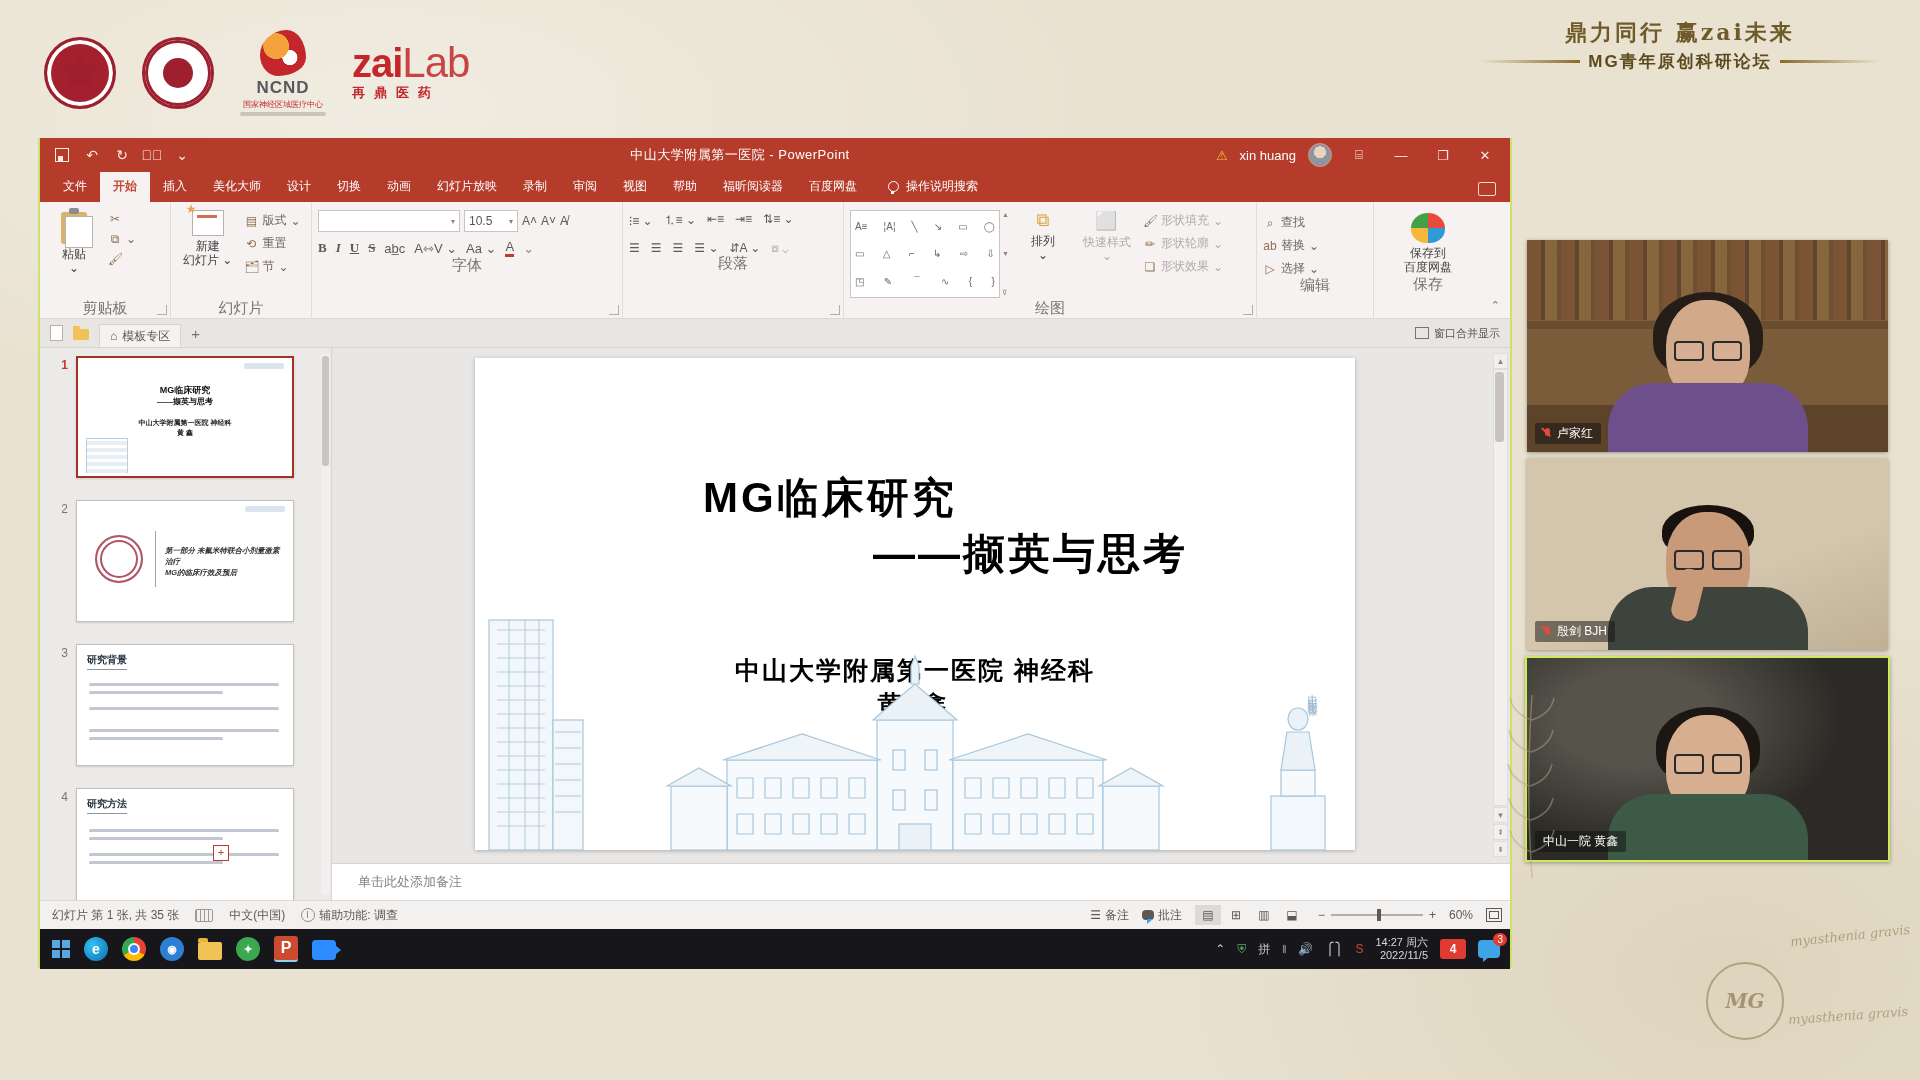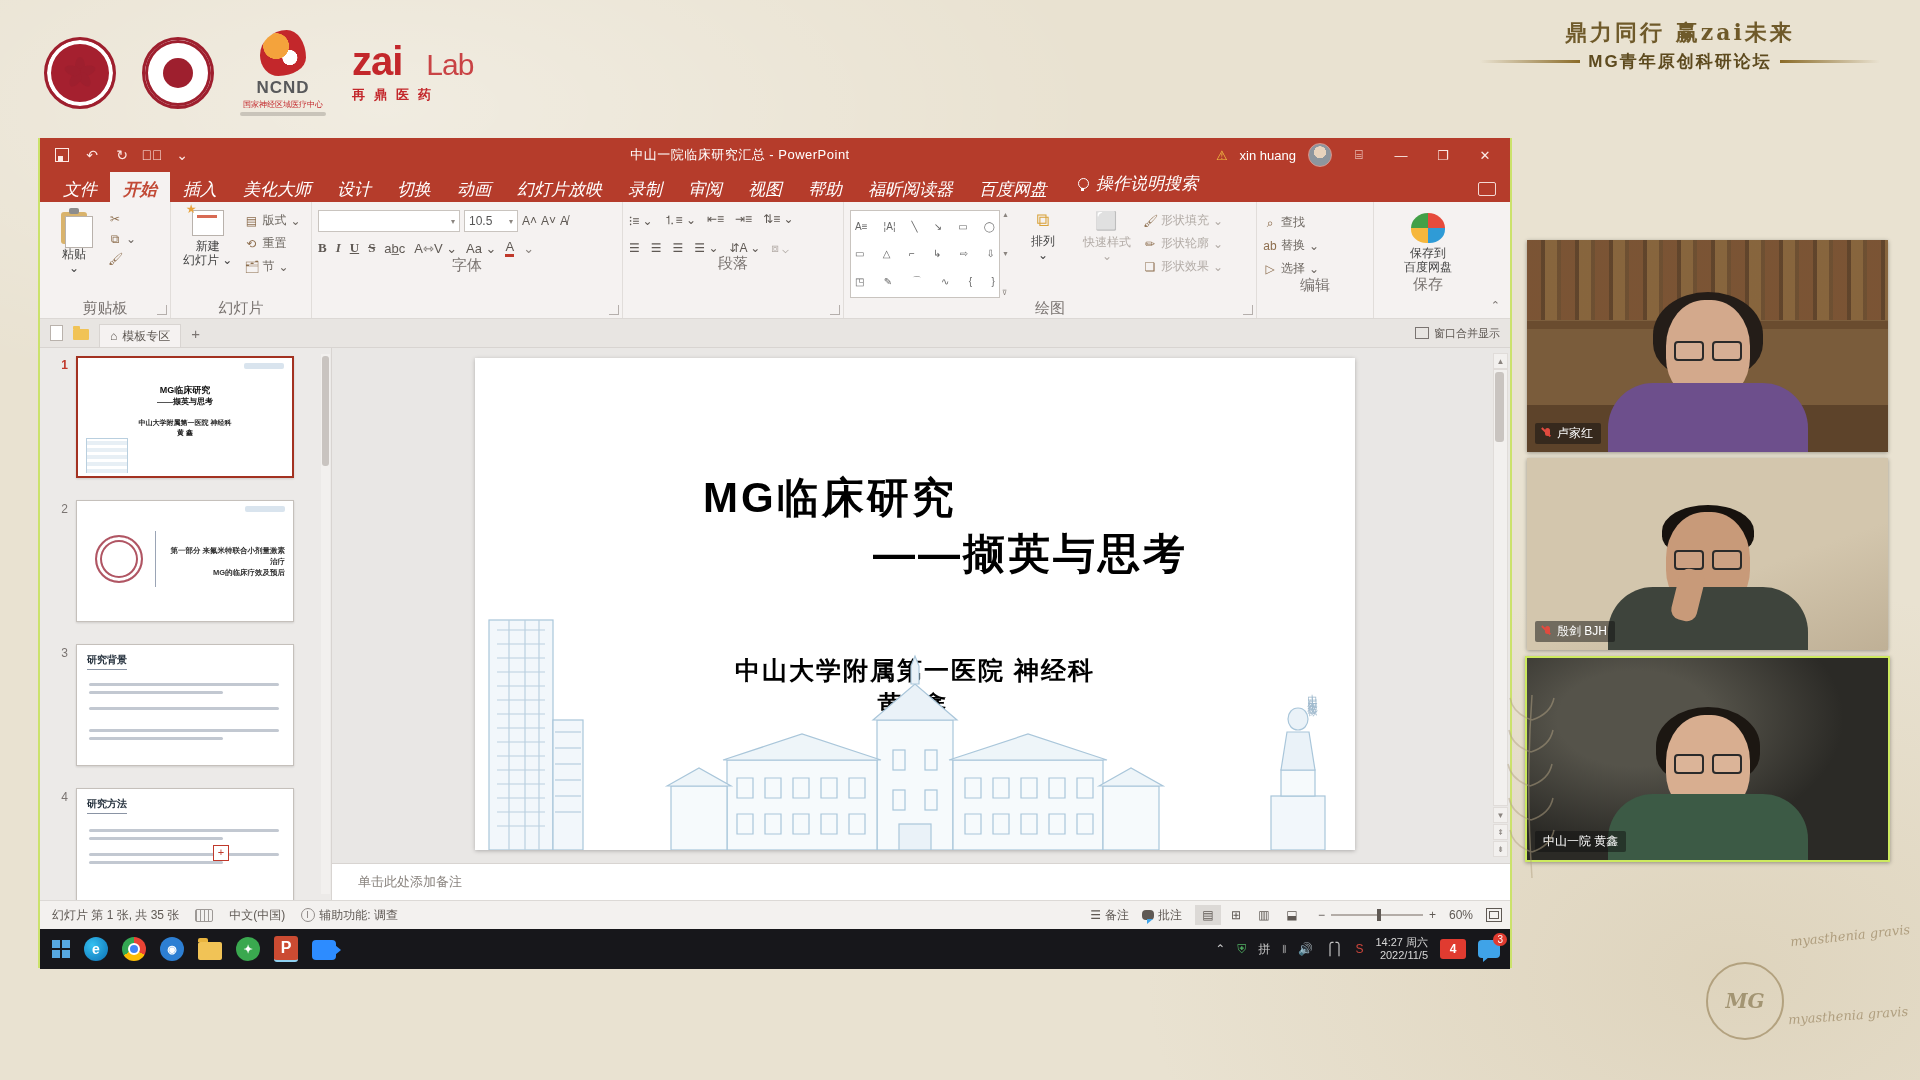--- a/index.html
+++ b/index.html
@@ -17,21 +17,21 @@
   .seal .petal{position:absolute;left:50%;top:50%;width:10px;height:16px;background:#9e1f2e;border-radius:50% 50% 50% 50%/60% 60% 40% 40%;}
   .ncnd{display:flex;flex-direction:column;align-items:center;}
   .flame{width:46px;height:46px;border-radius:58% 42% 60% 40%/55% 60% 40% 45%;background:
      radial-gradient(circle at 35% 35%, #f4a33c 0 30%, transparent 31%),
      radial-gradient(circle at 65% 60%, #fff 0 18%, transparent 19%),#c3272b;}
   .ncnd-text{font-size:17px;letter-spacing:1px;color:#58595b;margin-top:2px;font-weight:bold;}
   .ncnd-cn{font-size:8px;color:#c3272b;margin-top:1px;}
   .ncnd-en{width:86px;height:4px;background:#c9c4ba;margin-top:2px;border-radius:2px;}
   .zai{display:flex;flex-direction:column;}
   .zai-row{font-weight:bold;font-size:40px;line-height:36px;color:#c3272b;letter-spacing:-1px;}
-  .zai-row .lab{color:#c3272b;font-weight:normal;opacity:.85;font-size:30px;padding-left:24px;}
+  .zai-row .lab{color:#c3272b;font-weight:normal;opacity:.85;font-size:42px;}
   .zai-cn{font-size:13px;color:#c3272b;letter-spacing:9px;margin-top:3px;font-weight:bold;}
   
   .brand-right{position:absolute;right:40px;top:18px;width:400px;text-align:center;color:#7c5a23;}
   .slogan{font-size:22px;font-weight:bold;color:#6f5a2a;letter-spacing:3px;font-family:"DejaVu Serif",serif;}
   .event-title{font-size:62px;line-height:66px;font-weight:bold;letter-spacing:4px;
      background:linear-gradient(180deg,#a8873d,#6d5420 70%,#9c7c33);-webkit-background-clip:text;background-clip:text;color:#8a6b28;
      font-family:"DejaVu Serif",serif;text-shadow:1px 2px 2px rgba(120,90,30,.25);}
   .event-sub{margin-top:2px;font-size:17px;font-weight:bold;color:#5d4a1e;letter-spacing:2px;display:flex;align-items:center;gap:8px;justify-content:center;}
   .event-sub:before,.event-sub:after{content:"";height:3px;flex:1;background:linear-gradient(90deg,transparent,#8a6b28);}
   .event-sub:after{background:linear-gradient(90deg,#8a6b28,transparent);}
@@ -42,21 +42,21 @@
   .qat{display:flex;align-items:center;gap:14px;padding-left:14px;width:210px;}
   .qat .ic{width:16px;height:16px;display:flex;align-items:center;justify-content:center;font-size:14px;color:#fde8e4;}
   .floppy{width:12px;height:12px;background:transparent;border:1.5px solid #fde8e4;position:relative;}
   .floppy:after{content:"";position:absolute;left:2px;bottom:0;width:5px;height:5px;background:#fde8e4;}
   .tb-title{flex:1;text-align:center;letter-spacing:.5px;}
   .tb-right{display:flex;align-items:center;gap:12px;padding-right:10px;}
   .warn{color:#f6c344;font-size:13px;}
   .avatar{width:22px;height:22px;border-radius:50%;background:radial-gradient(circle at 50% 38%,#e8d3bd 0 34%,#8d969e 35% 100%);border:1px solid #d9958a;}
   .winbtn{width:30px;text-align:center;font-size:13px;color:#fbe9e5;}
   
-  .tabrow{height:30px;background:#b53c2b;display:flex;padding-left:10px;color:#fff;font-size:17px;position:relative;font-style:italic;}
+  .tabrow{height:30px;background:#b53c2b;display:flex;align-items:flex-end;padding-left:10px;color:#fff;font-size:12px;position:relative;}
   .tab{padding:6px 13px 7px;cursor:pointer;white-space:nowrap;}
   .tab.sel{background:#f5f2f1;color:#c24a36;font-weight:bold;}
   .tellme{display:flex;align-items:center;gap:7px;margin-left:18px;padding-bottom:7px;}
   .bulb{width:9px;height:9px;border:1.5px solid #fff;border-radius:50%;position:relative;}
   .bulb:after{content:"";position:absolute;left:2px;top:9px;width:3px;height:3px;background:#fff;}
   .tab-note{position:absolute;right:14px;bottom:6px;width:16px;height:12px;border:1.5px solid #f3d9d4;border-radius:2px;}
   
   .ribbon{height:116px;background:#f5f2f1;border-bottom:1px solid #dcd8d5;display:flex;position:relative;font-size:12px;color:#444;}
   .group{position:relative;border-right:1px solid #e1ddda;padding:6px 6px 0;display:flex;flex-direction:column;}
   .gbody{flex:1;display:flex;gap:6px;}
@@ -100,21 +100,21 @@
   .tnum{width:14px;font-size:12px;color:#7a7471;padding-top:2px;text-align:right;}
   .tnum.sel{color:#c0392b;font-weight:bold;}
   .tbox{width:218px;height:122px;background:#fff;border:1px solid #c5c0bb;box-sizing:border-box;position:relative;overflow:hidden;box-shadow:0 1px 2px rgba(0,0,0,.12);}
   .tbox.sel{border:2px solid #a33221;}
   .t-mini-title{font-size:9px;font-weight:bold;color:#111;text-align:center;margin-top:26px;line-height:12px;}
   .t-mini-sub{font-size:7px;font-weight:bold;color:#222;text-align:center;margin-top:10px;line-height:9px;}
   .t-logo-dot{position:absolute;right:8px;top:5px;width:40px;height:6px;background:#d9e4ee;border-radius:2px;}
   .t-build{position:absolute;left:8px;bottom:3px;width:40px;height:34px;border:1px solid #b9cfdf;border-bottom:none;background:repeating-linear-gradient(0deg,#e7eff5 0 4px,#fff 4px 7px);}
   .t2-seal{position:absolute;left:18px;top:34px;width:44px;height:44px;border-radius:50%;border:2px solid #b05563;box-shadow:inset 0 0 0 3px #fff, inset 0 0 0 5px #b05563;}
   .t2-div{position:absolute;left:78px;top:30px;width:1px;height:56px;background:#9aa4b5;}
-  .t2-text{position:absolute;left:88px;top:44px;right:8px;font-size:7.5px;font-weight:bold;color:#333;line-height:11px;text-align:right;}
+  .t2-text{position:absolute;left:88px;top:44px;right:8px;font-size:7.5px;font-weight:bold;color:#333;line-height:11px;text-align:left;font-style:italic;}
   .t-title{position:absolute;left:10px;top:8px;font-size:10px;font-weight:bold;color:#26323e;border-bottom:1px solid #8a94a4;padding-bottom:2px;}
   .t-line{position:absolute;left:12px;right:14px;height:3px;background:#aeb6c2;border-radius:2px;opacity:.75;}
   .t-line.short{right:70px;}
   .t4-cross{position:absolute;right:64px;top:56px;width:14px;height:14px;background:#fff;border:1px solid #c0392b;color:#c0392b;font-size:11px;line-height:13px;text-align:center;}
   .thumb-scroll{position:absolute;right:1px;top:6px;width:9px;height:540px;background:#f2f0ee;}
   .thumb-scroll .th{position:absolute;top:2px;left:1px;width:7px;height:110px;background:#c9c4c0;border-radius:3px;}
   
   .editcol{flex:1;position:relative;display:flex;flex-direction:column;}
   .canvas{flex:1;position:relative;background:#e9e7e5;}
   .slide{position:absolute;left:143px;top:10px;width:880px;height:492px;background:#fff;box-shadow:0 1px 4px rgba(0,0,0,.25);}
@@ -239,21 +239,21 @@
     <div class="titlebar">
       <div class="qat">
         <span class="ic">
             <span class="floppy"></span>
           </span>
         <span class="ic">↶</span>
         <span class="ic">↻</span>
         <span class="ic">▸⃞</span>
         <span class="ic">⌄</span>
       </div>
-      <div class="tb-title">中山一院临床研究汇总 - PowerPoint</div>
+      <div class="tb-title">中山大学附属第一医院 - PowerPoint</div>
       <div class="tb-right">
         <span class="warn">⚠</span>
         <span>xin huang</span>
         <span class="avatar"></span>
         <span class="winbtn">⌸</span>
         <span class="winbtn">—</span>
         <span class="winbtn">❐</span>
         <span class="winbtn">✕</span>
       </div>
     </div>

